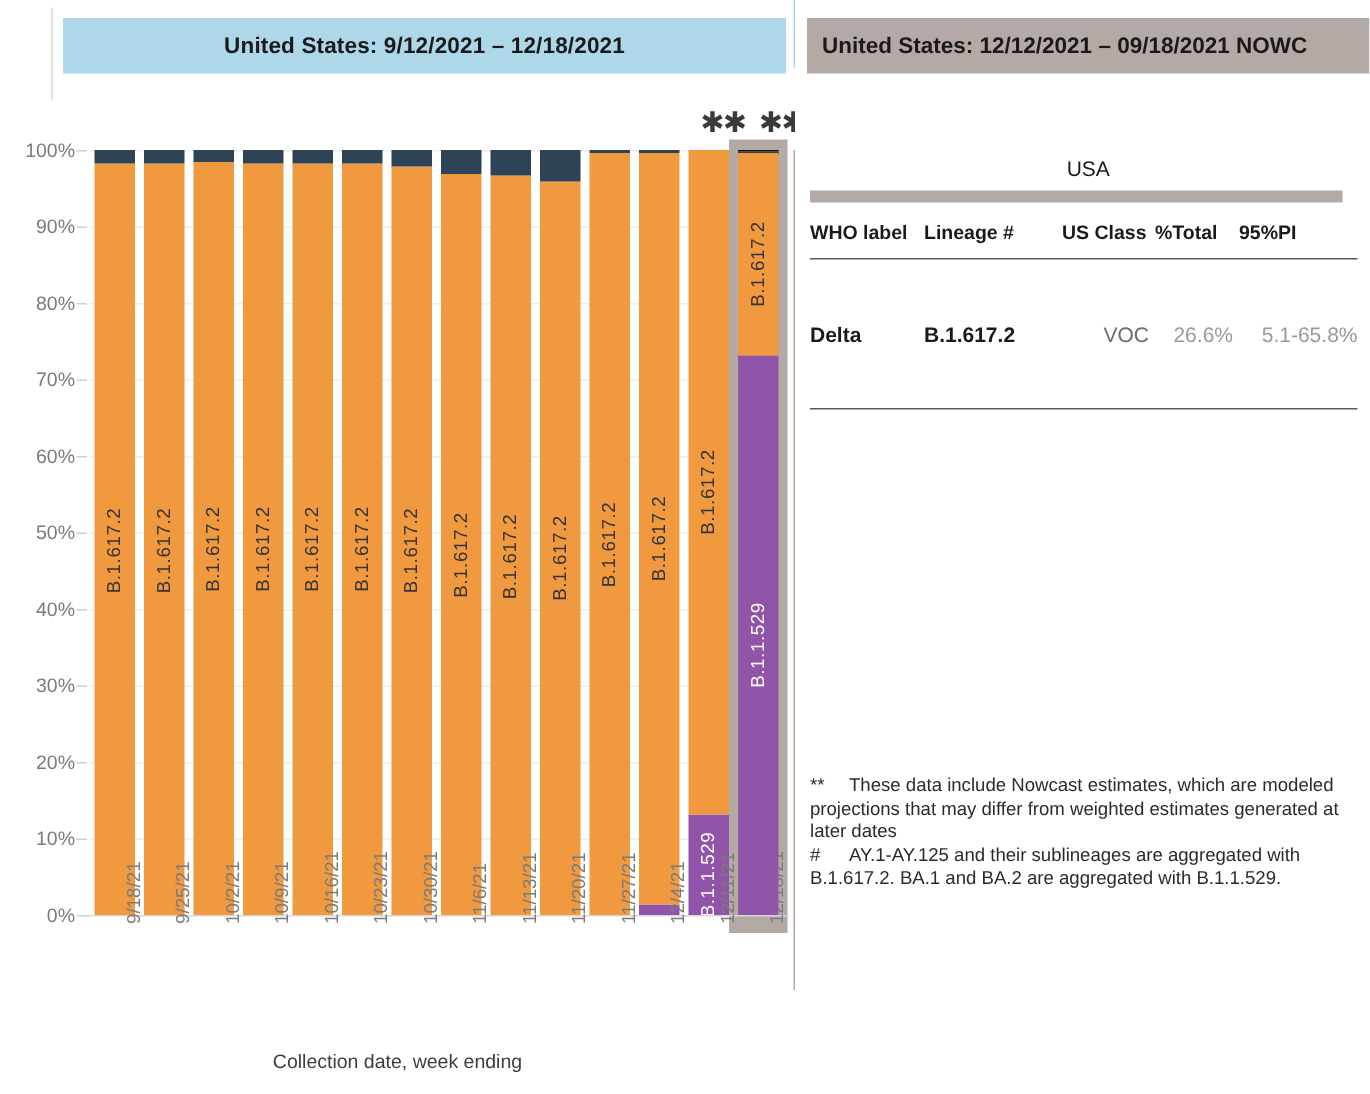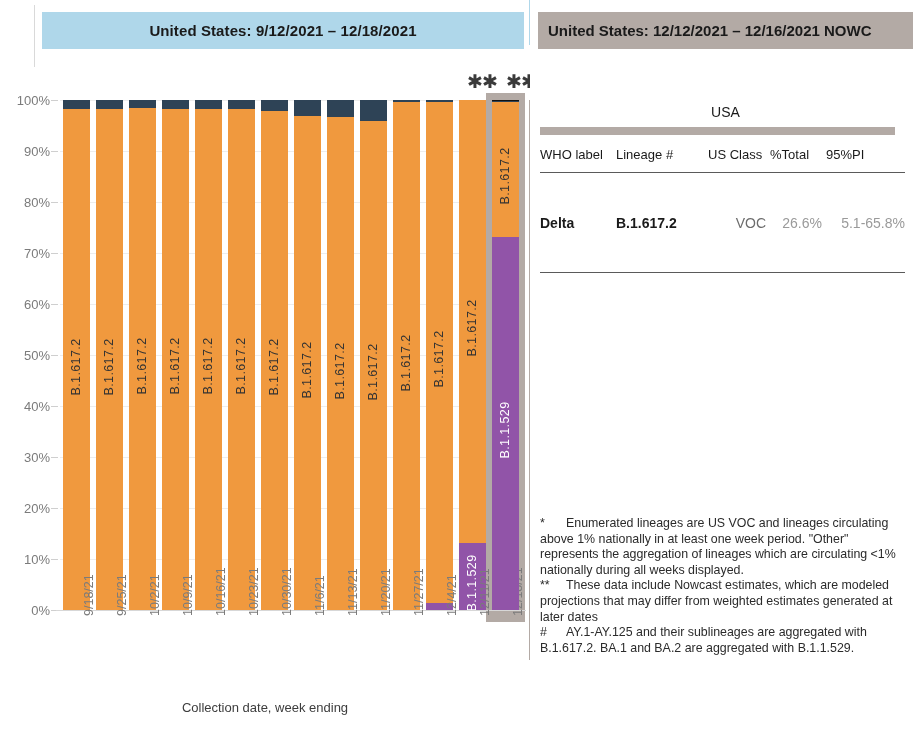--- a/index.html
+++ b/index.html
@@ -87,21 +87,21 @@
   }
   #table-title-bar .t { font-size: 15px; font-weight: bold; color: #1a1a1a; white-space: nowrap; }
 
   #usa-label { position: absolute; left: 8px; top: 104px; width: 375px;
                text-align: center; font-size: 14px; font-weight: normal; color: #1a1a1a; }
   #usa-rule { position: absolute; left: 10px; top: 127px; width: 355px; height: 8px; background: #b3aaa5; }
 
   #lineage-table { position: absolute; left: 10px; top: 145px; width: 365px; }
   #lineage-table table { width: 100%; border-collapse: collapse; }
   #lineage-table th {
-    font-size: 13px; font-weight: normal; color: #1a1a1a; text-align: left;
+    font-size: 13px; font-weight: bold; color: #1a1a1a; text-align: left;
     padding: 2px 0 10px 0; border-bottom: 1px solid #5a5a5a; white-space: nowrap;
   }
   #lineage-table td {
     font-size: 14px; padding: 0; height: 100px; vertical-align: middle;
     border-bottom: 1px solid #5a5a5a; white-space: nowrap;
   }
   td.c-who, td.c-lin { color: #1a1a1a; font-weight: bold; }
   td.c-cls { color: #6d6d6d; }
   td.c-tot, td.c-pi { color: #9a9a9a; }
   th.h-who { width: 76px; }
@@ -320,21 +320,21 @@
 
     <div id="xaxis-title">Collection date, week ending</div>
   </div>
 
   <div id="divider-top"></div>
   <div id="panel-divider"></div>
 
   <div id="right-panel">
 
     <div id="table-title-bar">
-      <span class="t">United States: 12/12/2021 – 12/16/2021 NOWC</span>
+      <span class="t">United States: 12/12/2021 – 09/18/2021 NOWC</span>
     </div>
 
     <div id="usa-label">USA</div>
     <div id="usa-rule"></div>
 
     <div id="lineage-table">
       <table>
         <thead>
           <tr>
             <th class="h-who">WHO label</th>
@@ -350,18 +350,17 @@
               <td class="c-lin">B.1.617.2</td>
               <td class="c-cls pad-r">VOC</td>
               <td class="c-tot pad-r">26.6%</td>
               <td class="c-pi">5.1-65.8%</td>
             </tr>
           </tbody>
       </table>
     </div>
 
     <div id="footnotes">
-        <div class="fn"><span class="mk">*</span><span>Enumerated lineages are US VOC and lineages circulating above 1% nationally in at least one week period. "Other" represents the aggregation of lineages which are circulating &lt;1% nationally during all weeks displayed.</span></div>
         <div class="fn"><span class="mk">**</span><span>These data include Nowcast estimates, which are modeled projections that may differ from weighted estimates generated at later dates</span></div>
         <div class="fn"><span class="mk">#</span><span>AY.1-AY.125 and their sublineages are aggregated with B.1.617.2. BA.1 and BA.2 are aggregated with B.1.1.529.</span></div>
       </div>
   </div>
 </div>
 
 </body></html>

